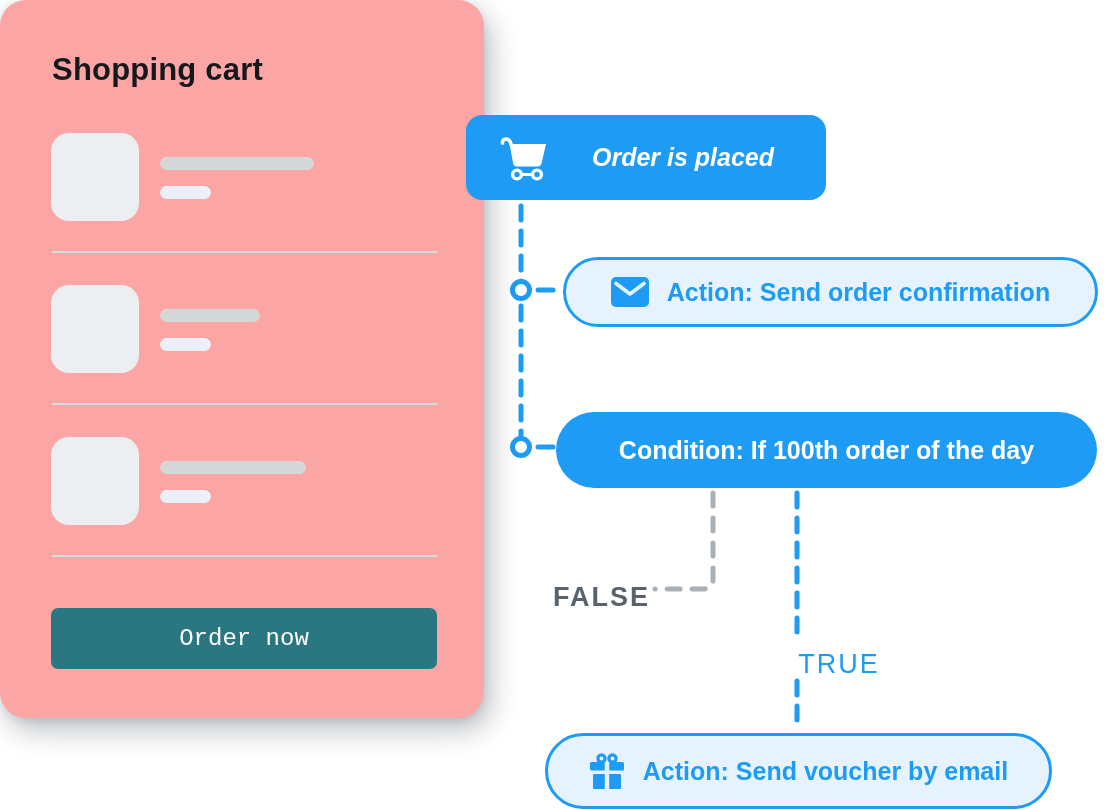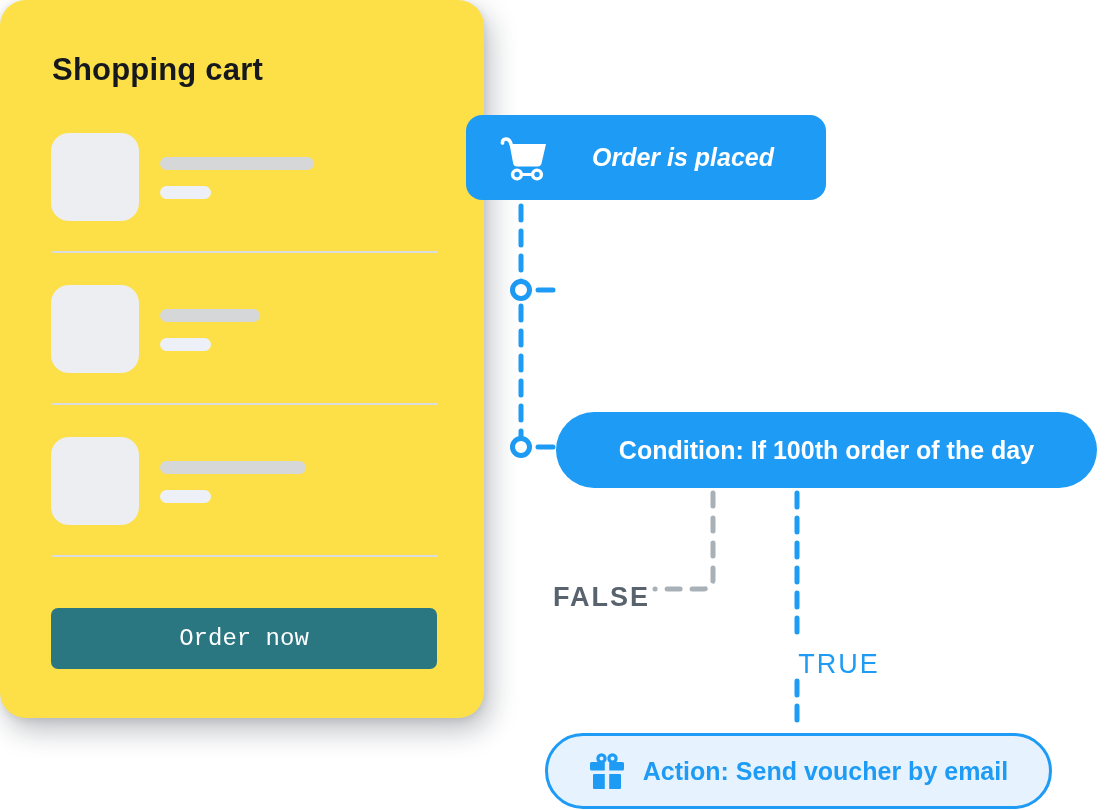--- a/index.html
+++ b/index.html
@@ -11,21 +11,21 @@
     --ink:#15181C;
   }
   *{margin:0;padding:0;box-sizing:border-box;}
   html,body{background:#ffffff;}
   body{font-family:"Liberation Sans", sans-serif;}
   .stage{position:relative;width:1110px;height:810px;background:#ffffff;overflow:hidden;}
 
   
   .cart-card{
     position:absolute;left:0;top:0;width:484px;height:718px;
-    background:#fde047;border-radius:26px;
+    background:#fca5a5;border-radius:26px;
     box-shadow:6px 12px 28px rgba(15,25,40,0.28), 0 2px 8px rgba(15,25,40,0.10);
   }
   .cart-title{
     position:absolute;left:52px;top:52px;
     font-size:31px;font-weight:700;color:var(--ink);letter-spacing:.2px;
   }
   .item-row{position:absolute;left:0;width:484px;height:88px;}
   .item-thumb{
     position:absolute;left:51px;top:0;width:88px;height:88px;
     background:#ECEEF1;border-radius:18px;
@@ -131,20 +131,29 @@
         <path d="M11 9 C9 2 2 3 2.5 8" stroke="#ffffff" stroke-width="3.6" stroke-linecap="round"></path>
         <path d="M9.5 9 H46 L41.5 28.5 Q40.8 31.5 37.5 31.5 H17 Q13.8 31.5 13.2 28.5 Z" fill="#ffffff"></path>
         <circle cx="17" cy="39.5" r="4.4" stroke="#ffffff" stroke-width="3.4"></circle>
         <circle cx="37" cy="39.5" r="4.4" stroke="#ffffff" stroke-width="3.4"></circle>
         <path d="M21.5 39.5 H32.5" stroke="#ffffff" stroke-width="3"></path>
       </svg>
     </span>
     <span class="label">Order is placed</span>
   </div>
 
+  <div class="pill pill-light pill-action1">
+    <span class="icon">
+      <svg width="38" height="30" viewBox="0 0 38 30" fill="none">
+        <rect x="0" y="0" width="38" height="30" rx="5" fill="var(--blue)"></rect>
+        <path d="M5 6.5 L19 17 L33 6.5" stroke="var(--light-blue)" stroke-width="3.6" stroke-linecap="round" stroke-linejoin="round"></path>
+      </svg>
+    </span>
+    <span class="label">Action: Send order confirmation</span>
+  </div>
 
   <div class="pill pill-solid pill-condition">
     <span class="label">Condition: If 100th order of the day</span>
   </div>
 
   <div class="false-label">FALSE</div>
   <div class="true-label">TRUE</div>
 
   <div class="pill pill-light pill-action2">
     <span class="icon">

